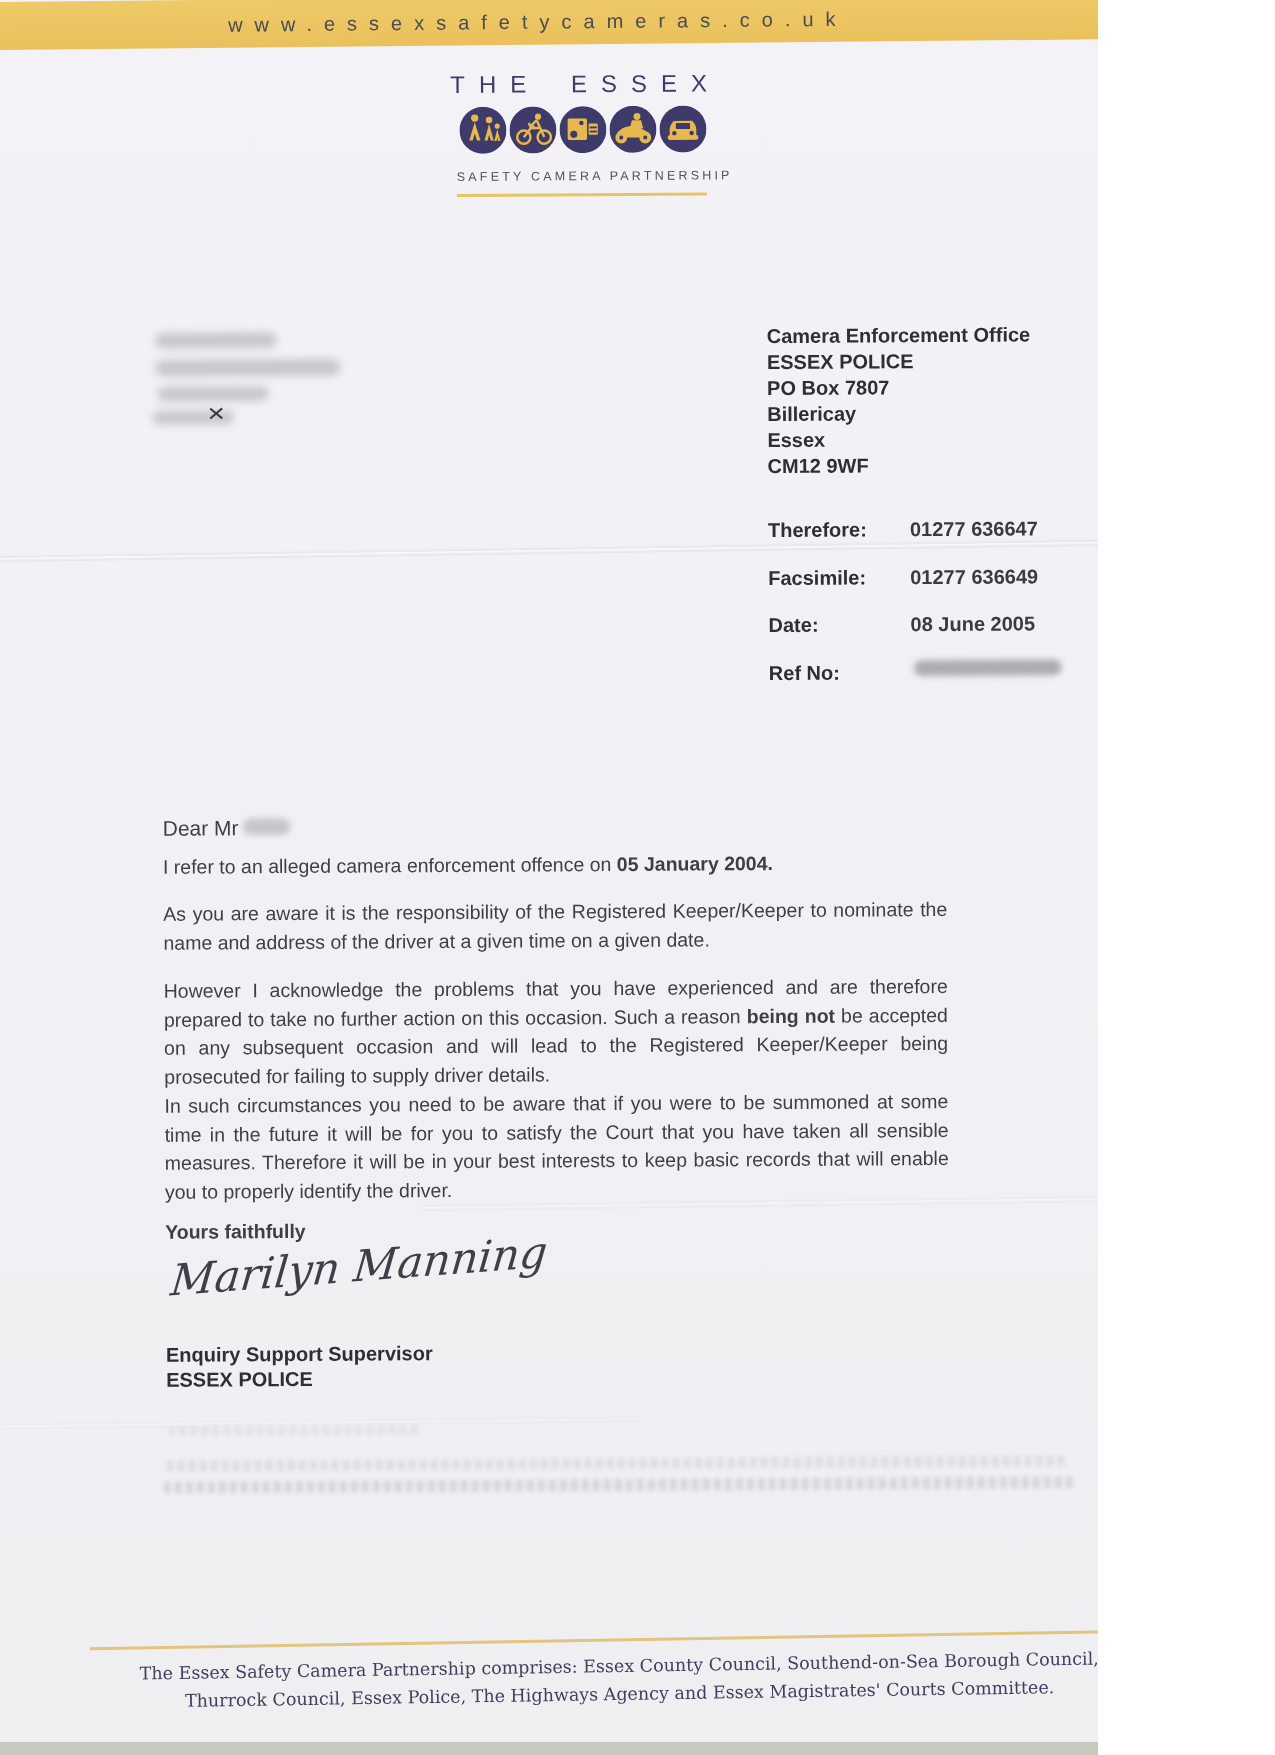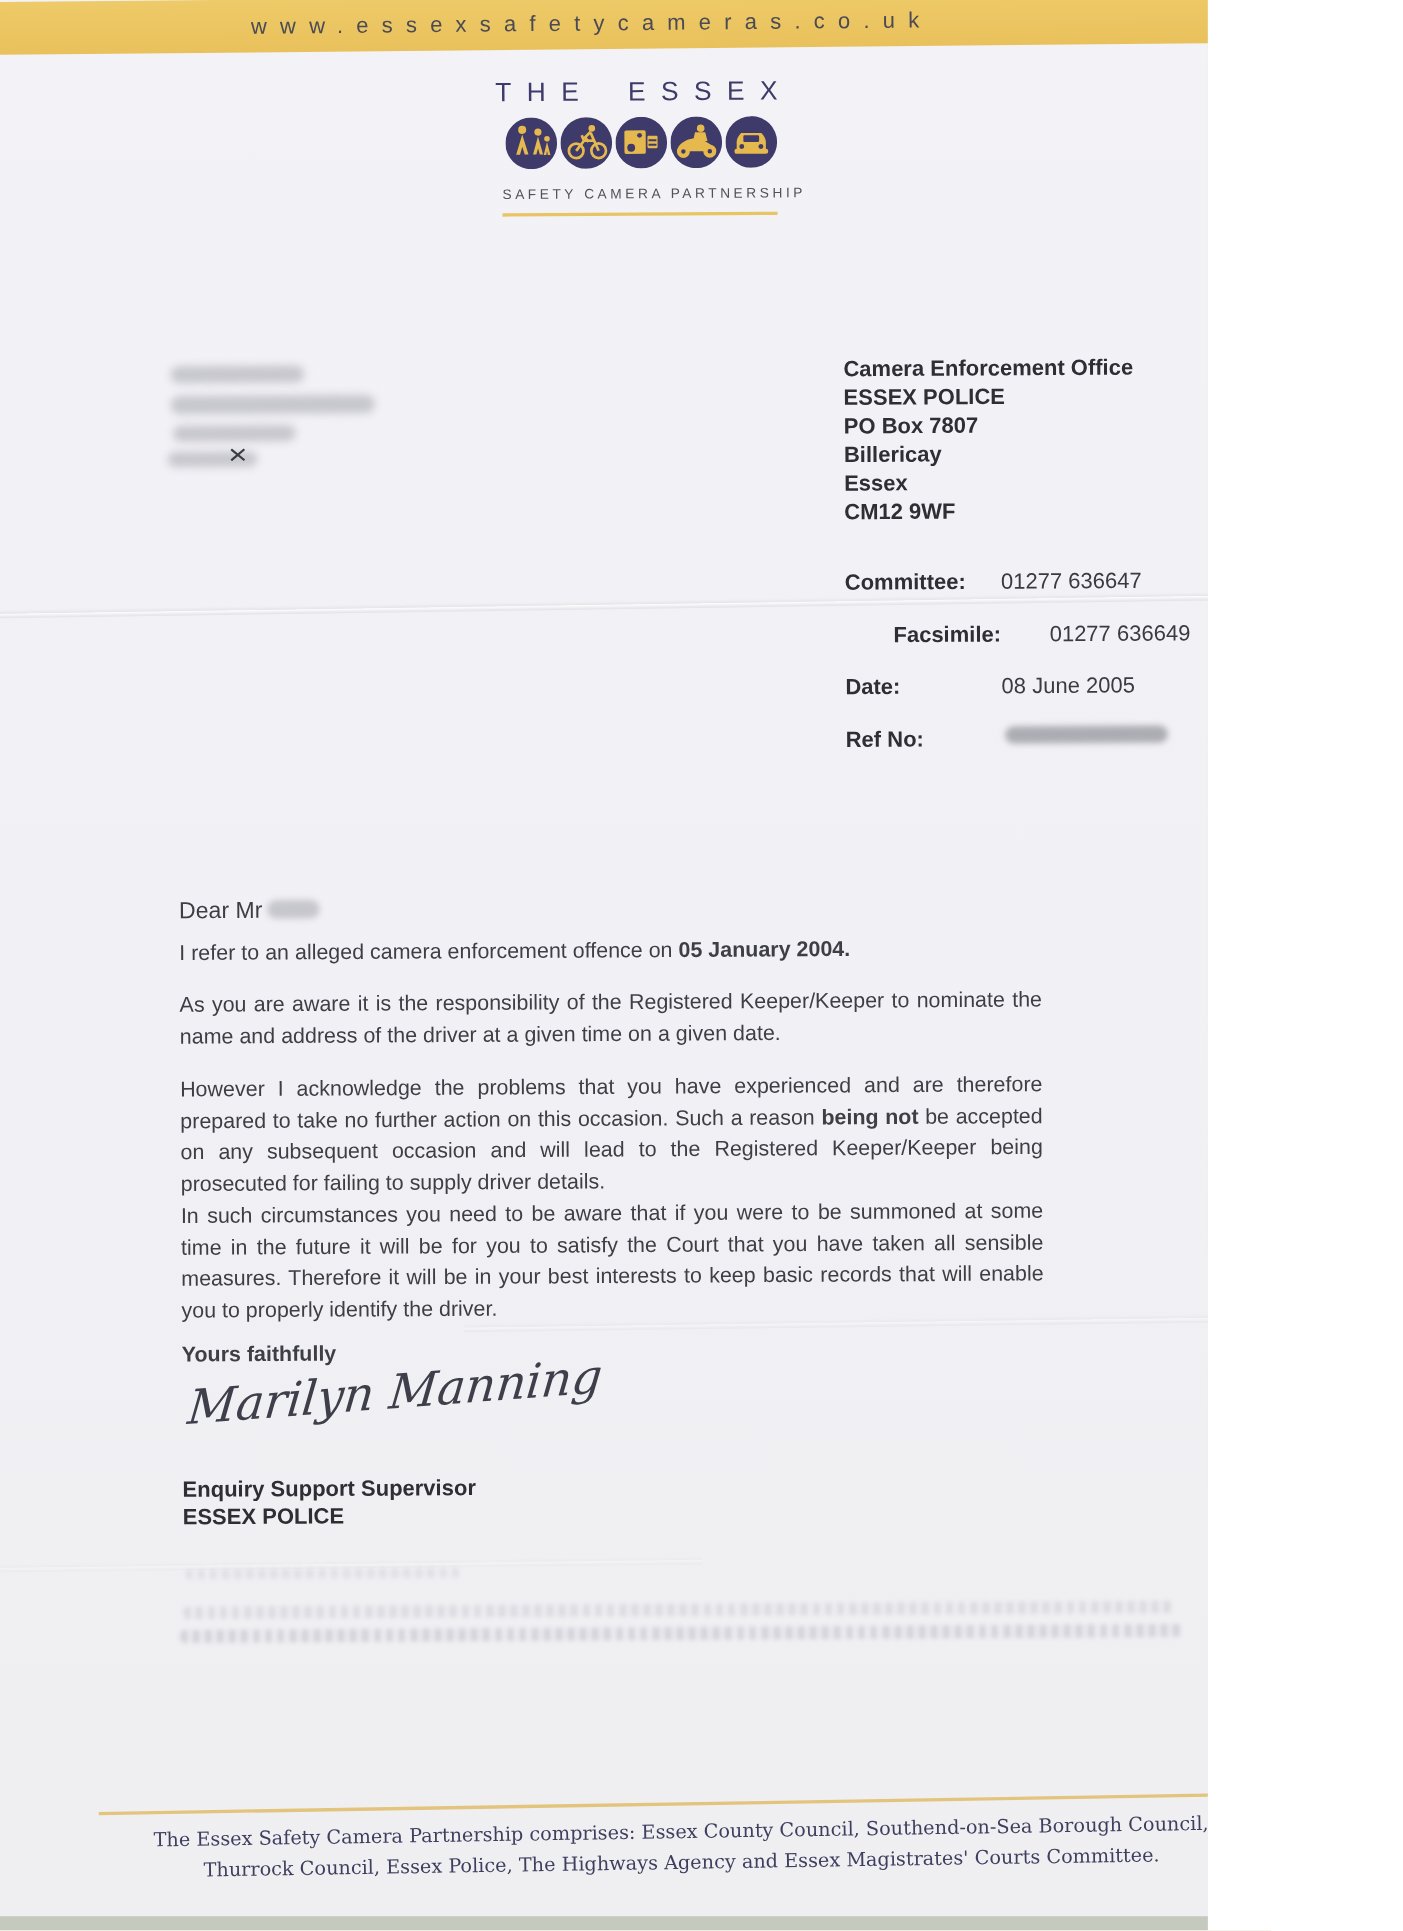--- a/index.html
+++ b/index.html
@@ -28,21 +28,21 @@
 
   
   .smudge{position:absolute;background:#93939d;opacity:.45;filter:blur(4px);border-radius:10px;}
   .smudge.dark{background:#7e7e88;opacity:.6;filter:blur(3px);}
 
   
   .addr{position:absolute;left:770px;top:324px;font-weight:bold;font-size:20px;
         line-height:26px;color:#2e2e34;}
   .field{position:absolute;left:770px;font-size:20px;}
   .field .lbl{font-weight:bold;color:#2e2e34;}
-  .field .val{position:absolute;left:142px;top:0;font-weight:normal;color:#3a3a41;white-space:nowrap;}
+  .field .val{position:absolute;left:142px;top:0;font-weight:bold;color:#3a3a41;white-space:nowrap;}
 
   
   .salut{position:absolute;left:163px;top:814px;font-size:21px;}
   .para{position:absolute;left:163px;width:784px;font-size:19.5px;line-height:28.5px;margin:0;}
   .just{text-align:justify;}
   .closing{position:absolute;left:163px;top:1218px;font-size:19.5px;font-weight:bold;}
   .signature{position:absolute;left:168px;top:1238px;width:420px;font-family:"DejaVu Serif",serif;
              font-style:italic;font-size:43px;color:#3f3f4b;
              transform:rotate(-4deg) skewX(-10deg);}
   .signer{position:absolute;left:163px;top:1340px;font-weight:bold;font-size:20px;
@@ -148,24 +148,24 @@
       <div class="addr">
         <div>Camera Enforcement Office</div>
         <div>ESSEX POLICE</div>
         <div>PO Box 7807</div>
         <div>Billericay</div>
         <div>Essex</div>
         <div>CM12 9WF</div>
       </div>
 
       <div class="field" style="top:520px;">
-        <span class="lbl">Committee:</span>
+        <span class="lbl">Therefore:</span>
         <span class="val">01277 636647</span>
       </div>
-      <div class="field" style="top:568px;margin-left:44px;">
+      <div class="field" style="top:568px;">
         <span class="lbl">Facsimile:</span>
         <span class="val">01277 636649</span>
       </div>
       <div class="field" style="top:615px;">
         <span class="lbl">Date:</span>
         <span class="val">08 June 2005</span>
       </div>
       <div class="field" style="top:663px;">
         <span class="lbl">Ref No:</span>
         <span class="val"></span>

